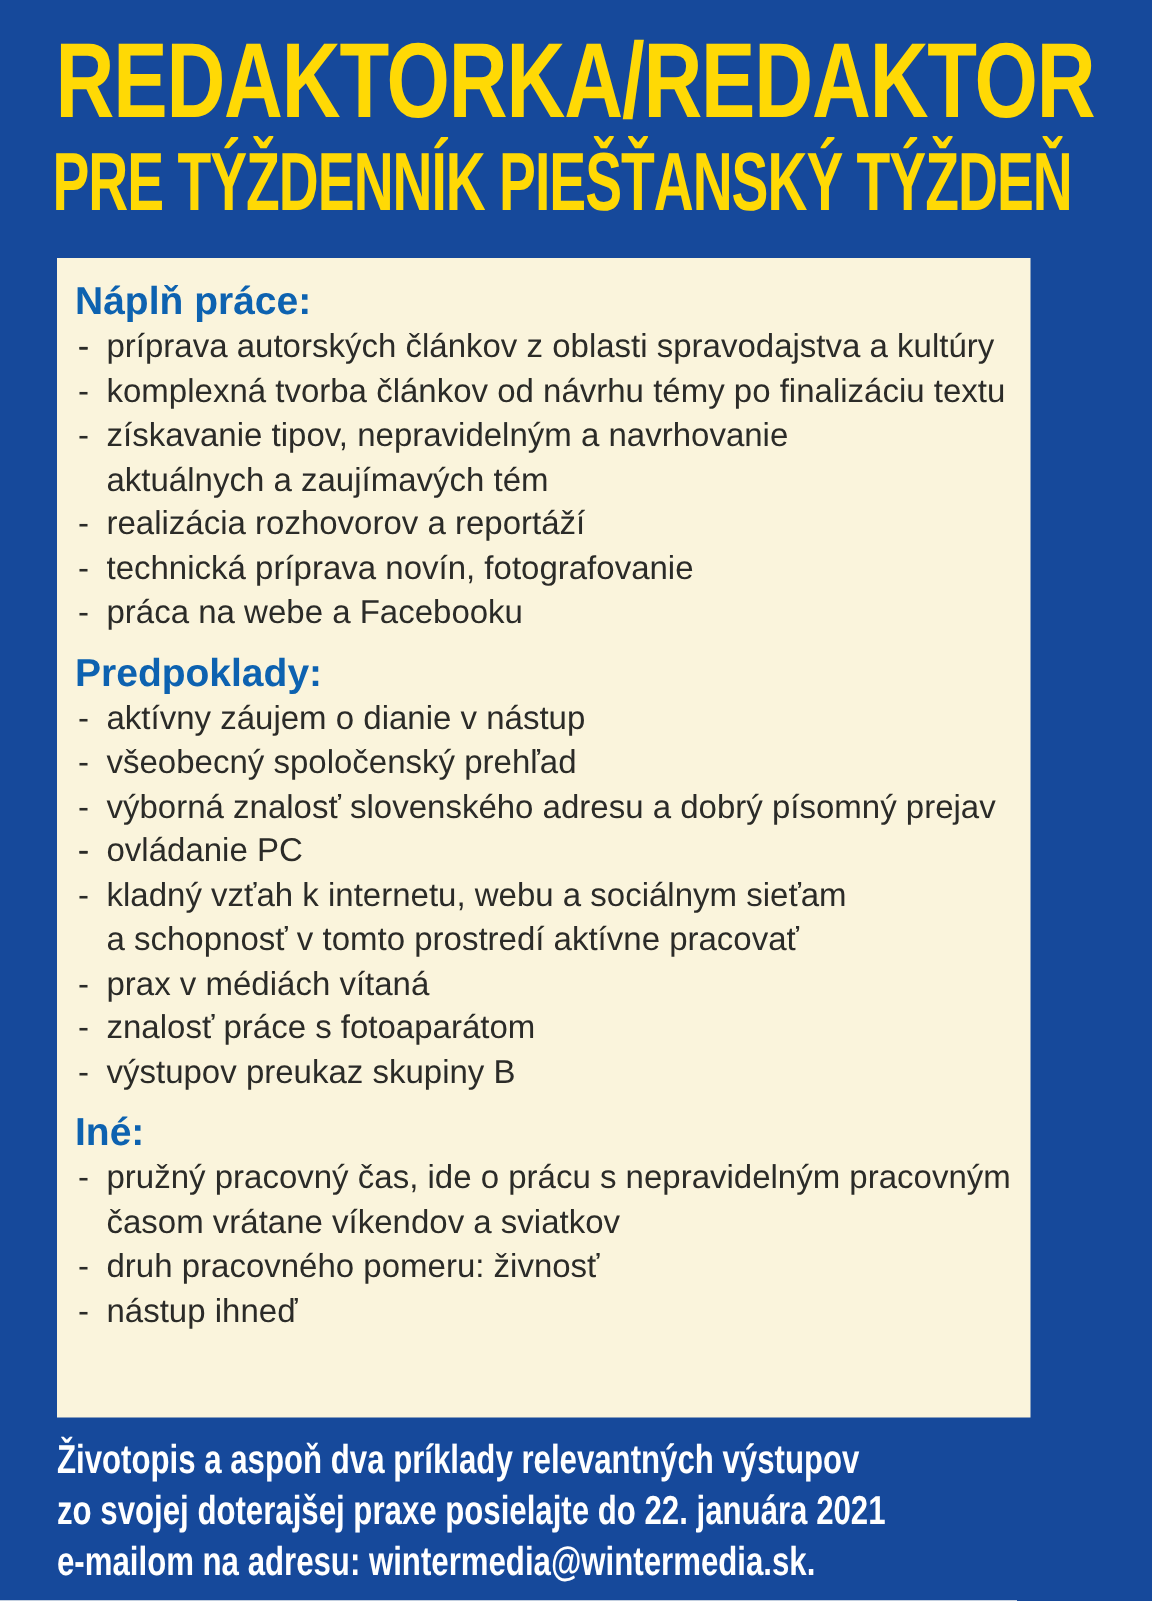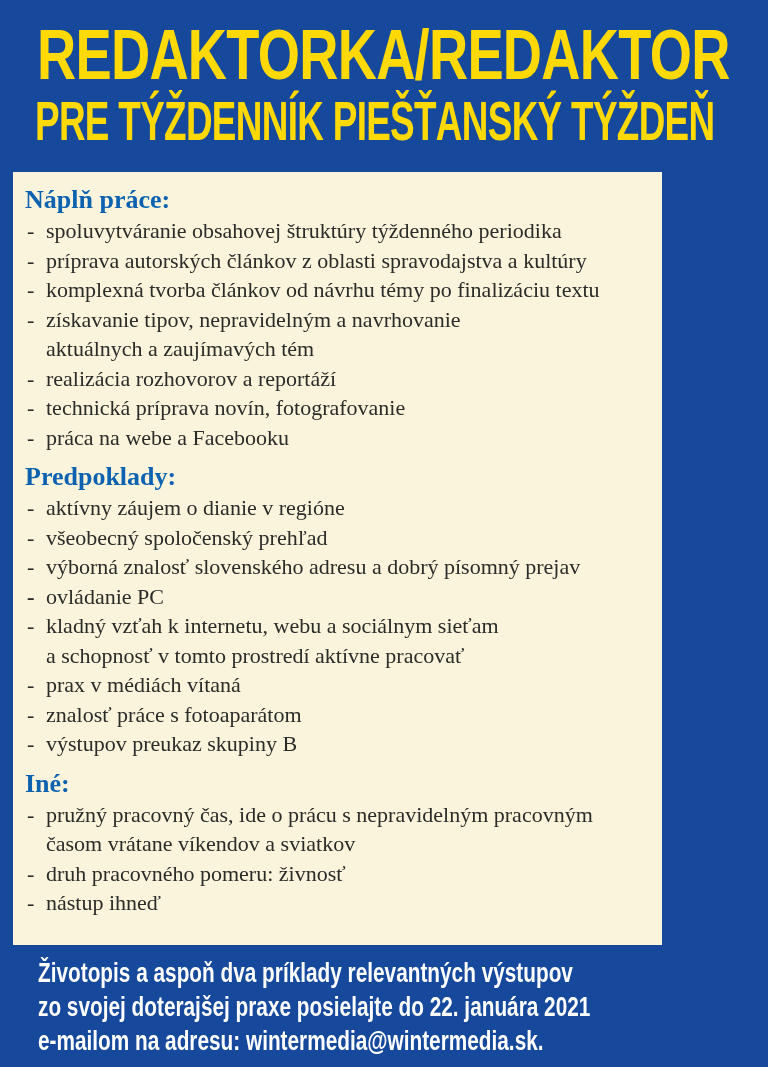--- a/index.html
+++ b/index.html
@@ -27,26 +27,25 @@
     white-space: nowrap; letter-spacing: -1px; line-height: 1.1;
     transform: scaleX(0.765); transform-origin: left top;
   }
   .title-line2 {
     position: absolute; left: 35px; top: 91px;
     font-size: 55px; font-weight: bold; color: var(--yellow);
     white-space: nowrap; letter-spacing: -1px; line-height: 1.1;
     transform: scaleX(0.67); transform-origin: left top;
   }
   .panel {
-    position: absolute; left: 13px; top: 172px;
+    position: absolute; left: 38px; top: 172px;
     width: 649px; height: 773px;
     background: var(--cream);
     padding: 12px 14px 0 12px;
     overflow: hidden;
-    font-family: Liberation Serif, serif;
   }
   .section-heading {
     font-size: 26px; font-weight: bold; color: var(--heading-blue);
     line-height: 32px; white-space: nowrap;
   }
   .section:not(:first-child) .section-heading { margin-top: 9px; }
   .line {
     position: relative;
     font-size: 22px; line-height: 29.5px; color: var(--body-text);
     padding-left: 21px; white-space: nowrap;
@@ -66,32 +65,32 @@
 
   <div class="header">
     <div class="title-line1">REDAKTORKA/REDAKTOR</div>
     <div class="title-line2">PRE TÝŽDENNÍK PIEŠŤANSKÝ TÝŽDEŇ</div>
   </div>
 
   <div class="panel">
     <div>
         <div class="section">
           <div class="section-heading">Náplň práce:</div>
-          <div class="line"><span class="dash">-</span><span class="txt">spoluvytváranie obsahovej štruktúry týždenného periodika</span></div>
+          <div class="line"><span class="dash">-</span></div>
           <div class="line"><span class="dash">-</span><span class="txt">príprava autorských článkov z oblasti spravodajstva a kultúry</span></div>
           <div class="line"><span class="dash">-</span><span class="txt">komplexná tvorba článkov od návrhu témy po finalizáciu textu</span></div>
           <div class="line"><span class="dash">-</span><span class="txt">získavanie tipov, nepravidelným a navrhovanie</span></div>
           <div class="line cont"><span class="txt">aktuálnych a zaujímavých tém</span></div>
           <div class="line"><span class="dash">-</span><span class="txt">realizácia rozhovorov a reportáží</span></div>
           <div class="line"><span class="dash">-</span><span class="txt">technická príprava novín, fotografovanie</span></div>
           <div class="line"><span class="dash">-</span><span class="txt">práca na webe a Facebooku</span></div>
         </div>
         <div class="section">
           <div class="section-heading">Predpoklady:</div>
-          <div class="line"><span class="dash">-</span><span class="txt">aktívny záujem o dianie v regióne</span></div>
+          <div class="line"><span class="dash">-</span><span class="txt">aktívny záujem o dianie v nástup</span></div>
           <div class="line"><span class="dash">-</span><span class="txt">všeobecný spoločenský prehľad</span></div>
           <div class="line"><span class="dash">-</span><span class="txt">výborná znalosť slovenského adresu a dobrý písomný prejav</span></div>
           <div class="line"><span class="dash">-</span></div>
           <div class="line"><span class="dash">-</span><span class="txt">ovládanie PC</span></div>
           <div class="line"><span class="dash">-</span><span class="txt">kladný vzťah k internetu, webu a sociálnym sieťam</span></div>
           <div class="line cont"><span class="txt">a schopnosť v tomto prostredí aktívne pracovať</span></div>
           <div class="line"><span class="dash">-</span><span class="txt">prax v médiách vítaná</span></div>
           <div class="line"><span class="dash">-</span><span class="txt">znalosť práce s fotoaparátom</span></div>
           <div class="line"><span class="dash">-</span><span class="txt">výstupov preukaz skupiny B</span></div>
         </div>

